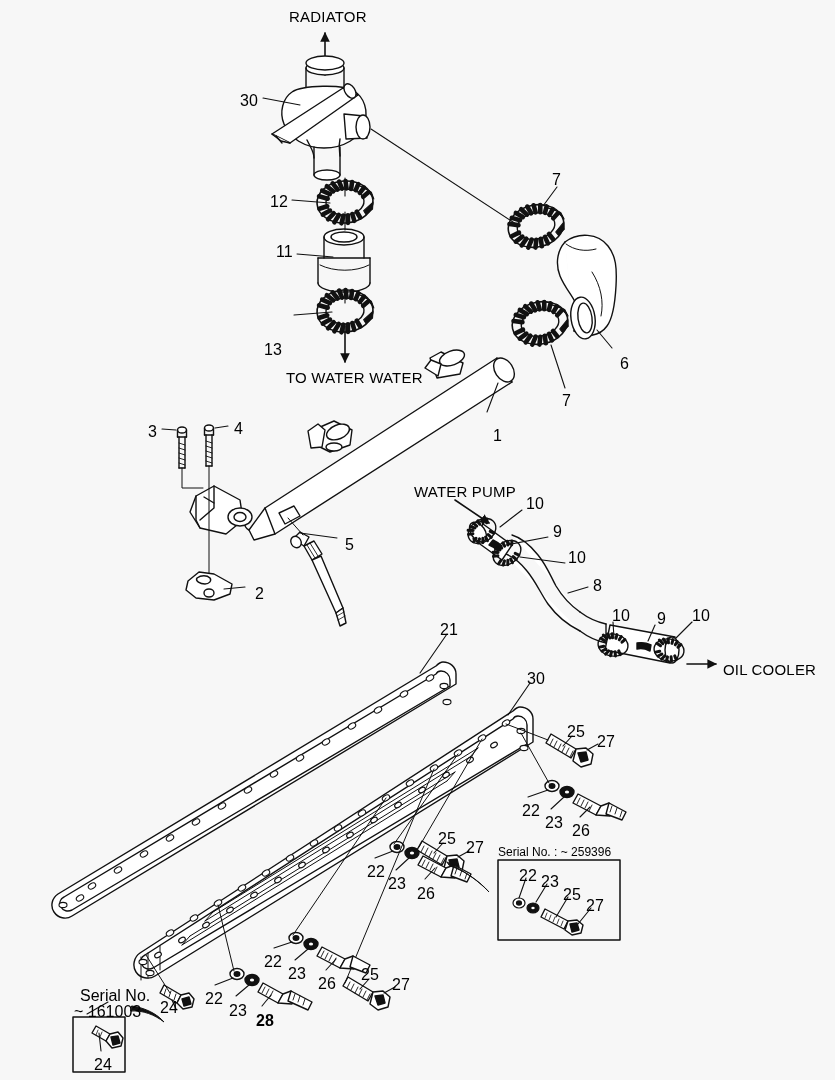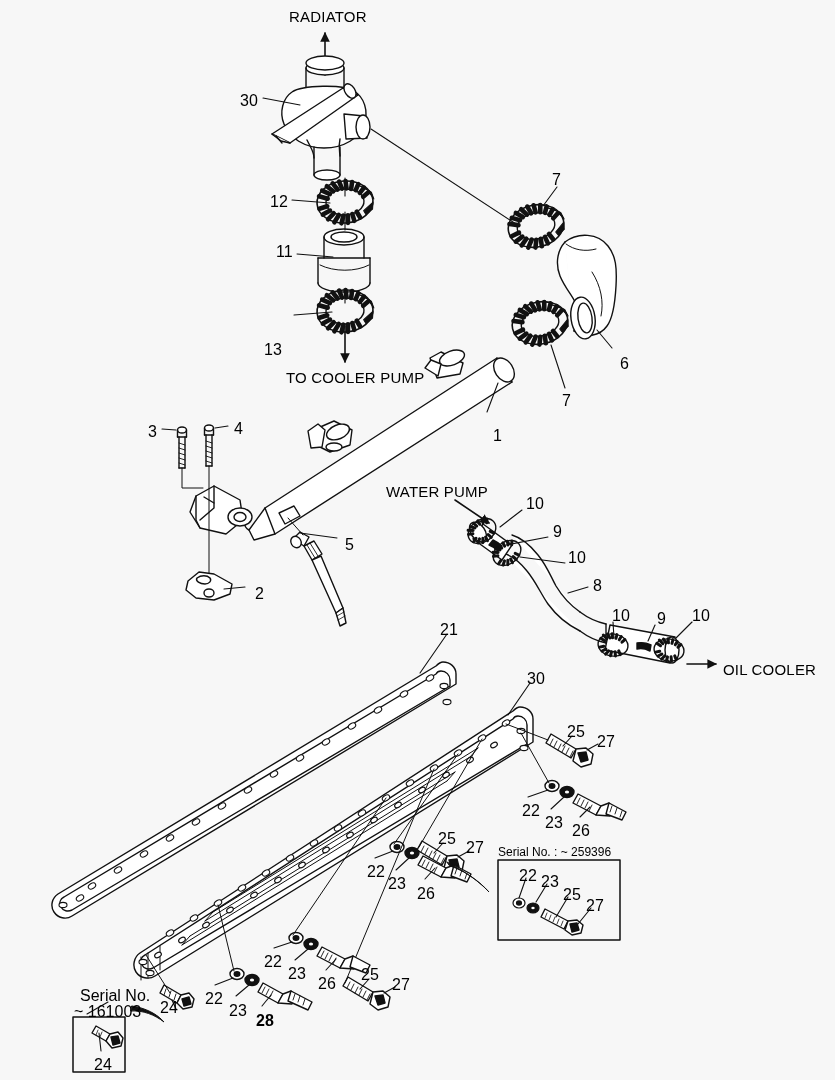--- a/index.html
+++ b/index.html
@@ -612,22 +612,22 @@
         <path d="M101,1051 L99,1033" stroke-width="1.1"></path>
       </g>
 
       <path d="M132,1006 C146,1008 157,1014 164,1022 C155,1015 143,1010 131,1011 Z" fill="#111" stroke="#111" stroke-width="1"></path>
       <path d="M87,1014 L108,1002" stroke-width="1.1"></path>
 
     </g>
   </svg>
 
   <div class="lbl flow" style="left:289px;top:9px;">RADIATOR</div>
-  <div class="lbl flow" style="left:286px;top:370px;">TO COOLER PUMP</div>
-  <div class="lbl flow" style="left:386px;top:484px;">WATER PUMP</div>
+  <div class="lbl flow" style="left:286px;top:370px;">TO WATER WATER</div>
+  <div class="lbl flow" style="left:414px;top:484px;">WATER PUMP</div>
   <div class="lbl flow" style="left:723px;top:662px;">OIL COOLER</div>
 
   <div class="lbl num" style="left:240px;top:93px;">30</div>
   <div class="lbl num" style="left:552px;top:172px;">7</div>
   <div class="lbl num" style="left:270px;top:194px;">12</div>
   <div class="lbl num" style="left:276px;top:244px;">11</div>
   <div class="lbl num" style="left:620px;top:356px;">6</div>
   <div class="lbl num" style="left:264px;top:310px;margin-top:32px;">13</div>
   <div class="lbl num" style="left:562px;top:393px;">7</div>
   <div class="lbl num" style="left:493px;top:428px;">1</div>

